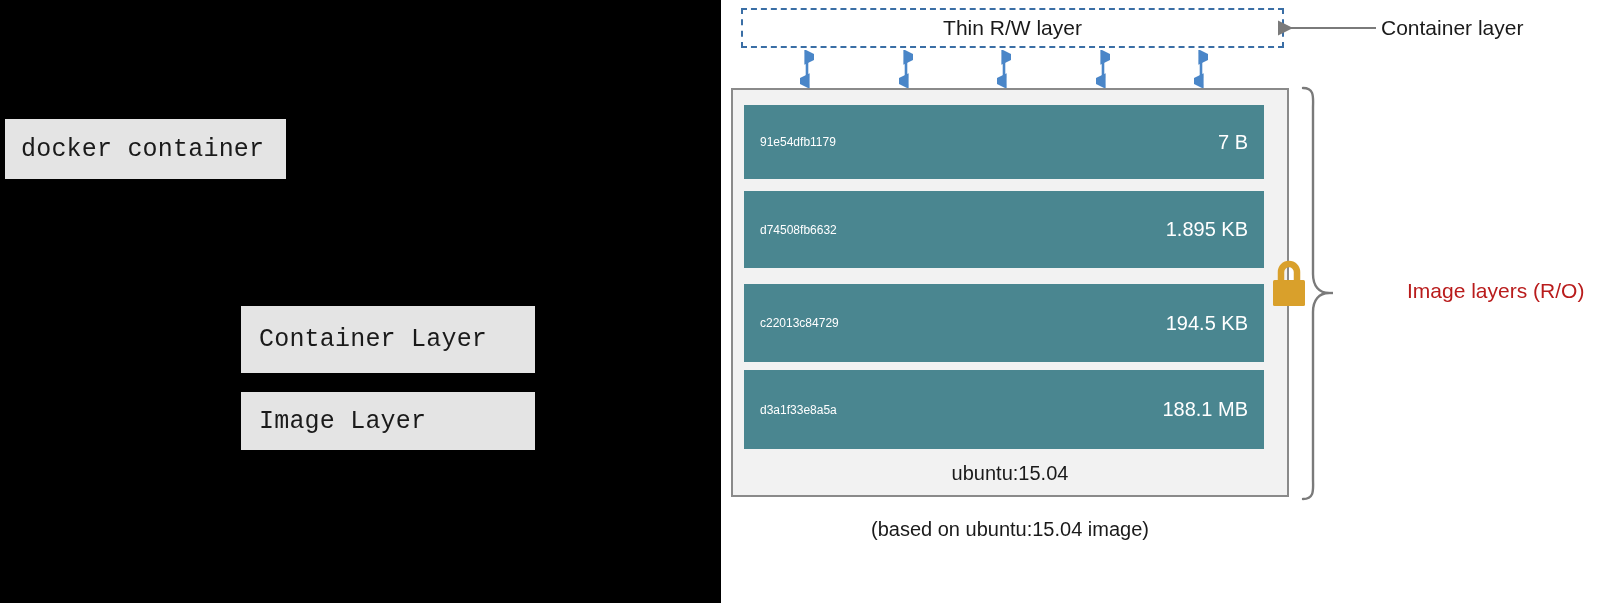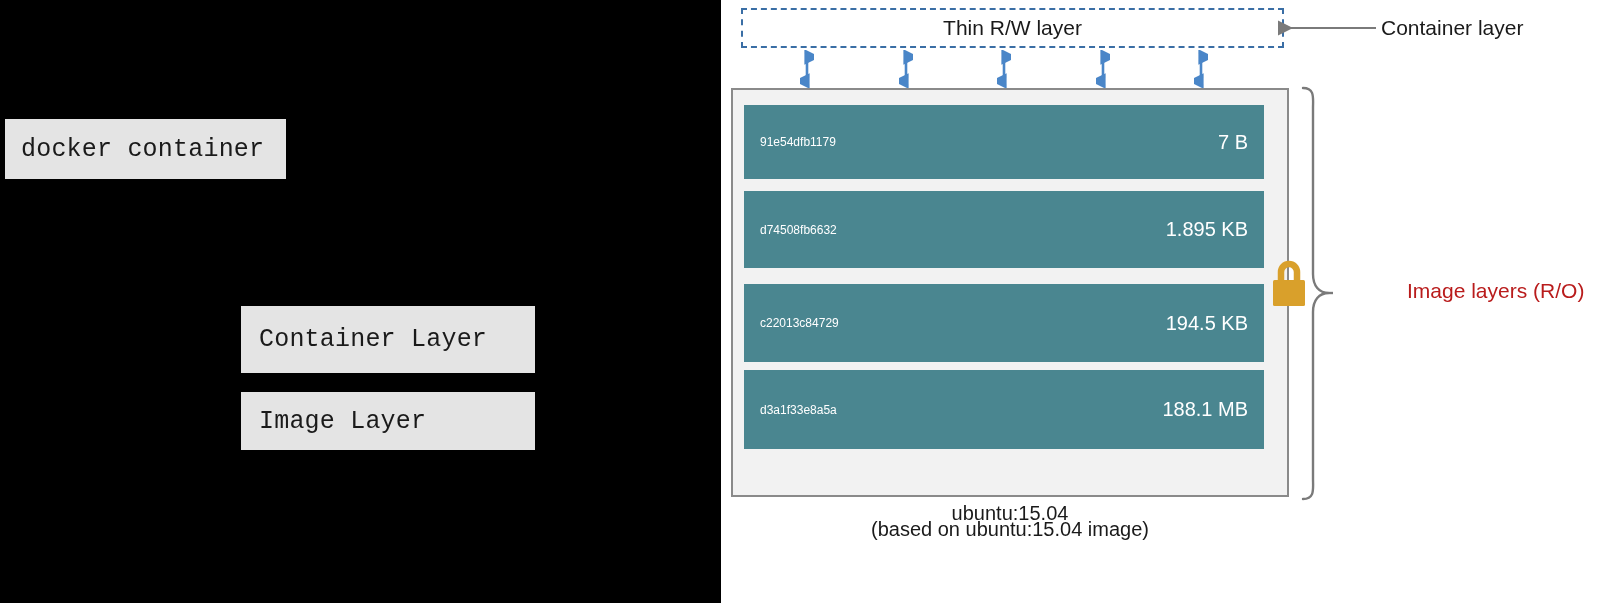--- a/index.html
+++ b/index.html
@@ -118,21 +118,20 @@
   .layer-size { font-size: 20px; }
 
   #image-tag {
     position: absolute;
     left: 0;
     top: 372px;
     width: 100%;
     text-align: center;
     color: #1a1a1a;
     font-size: 20px;
-    margin-top: 40px;
   }
 
   
   #lock-icon {
     position: absolute;
     left: 548px;
     top: 258px;
     width: 40px;
     height: 52px;
   }

